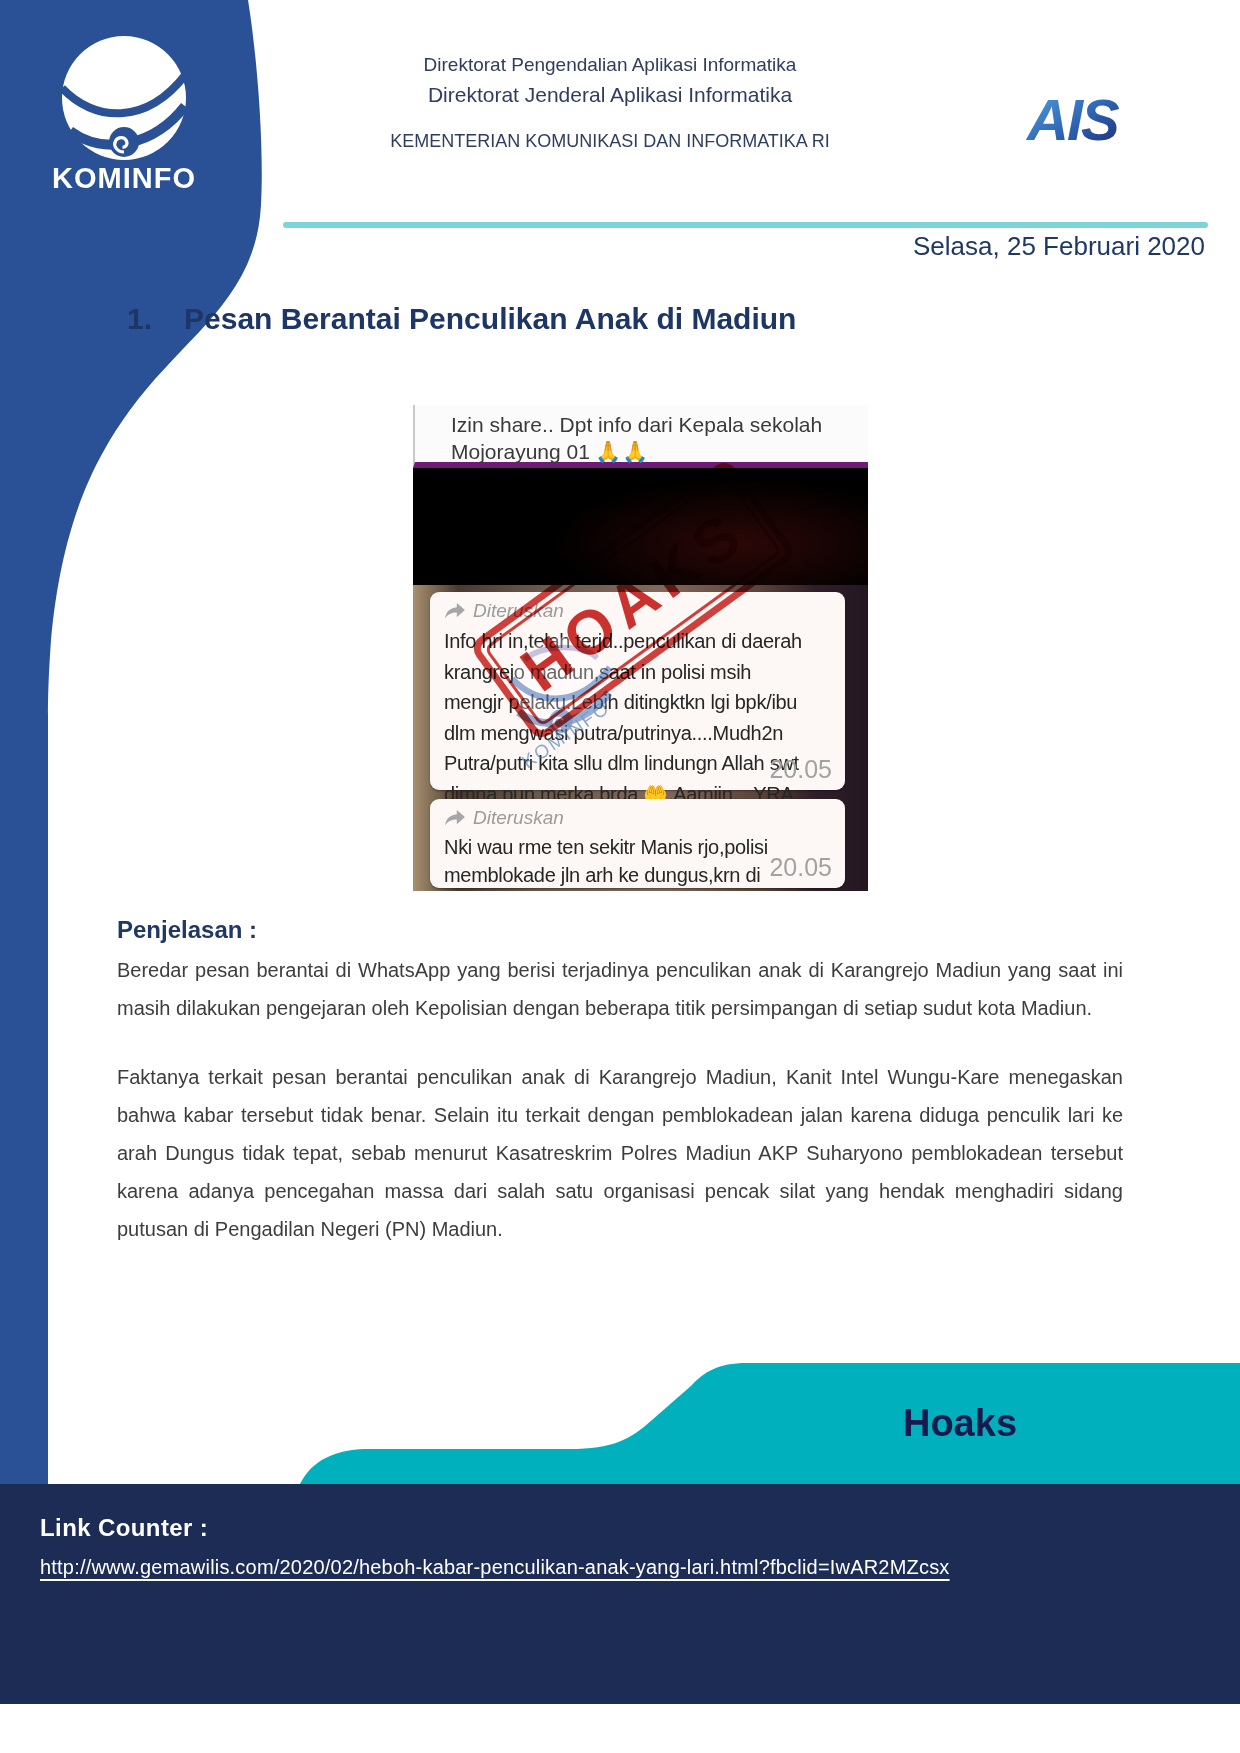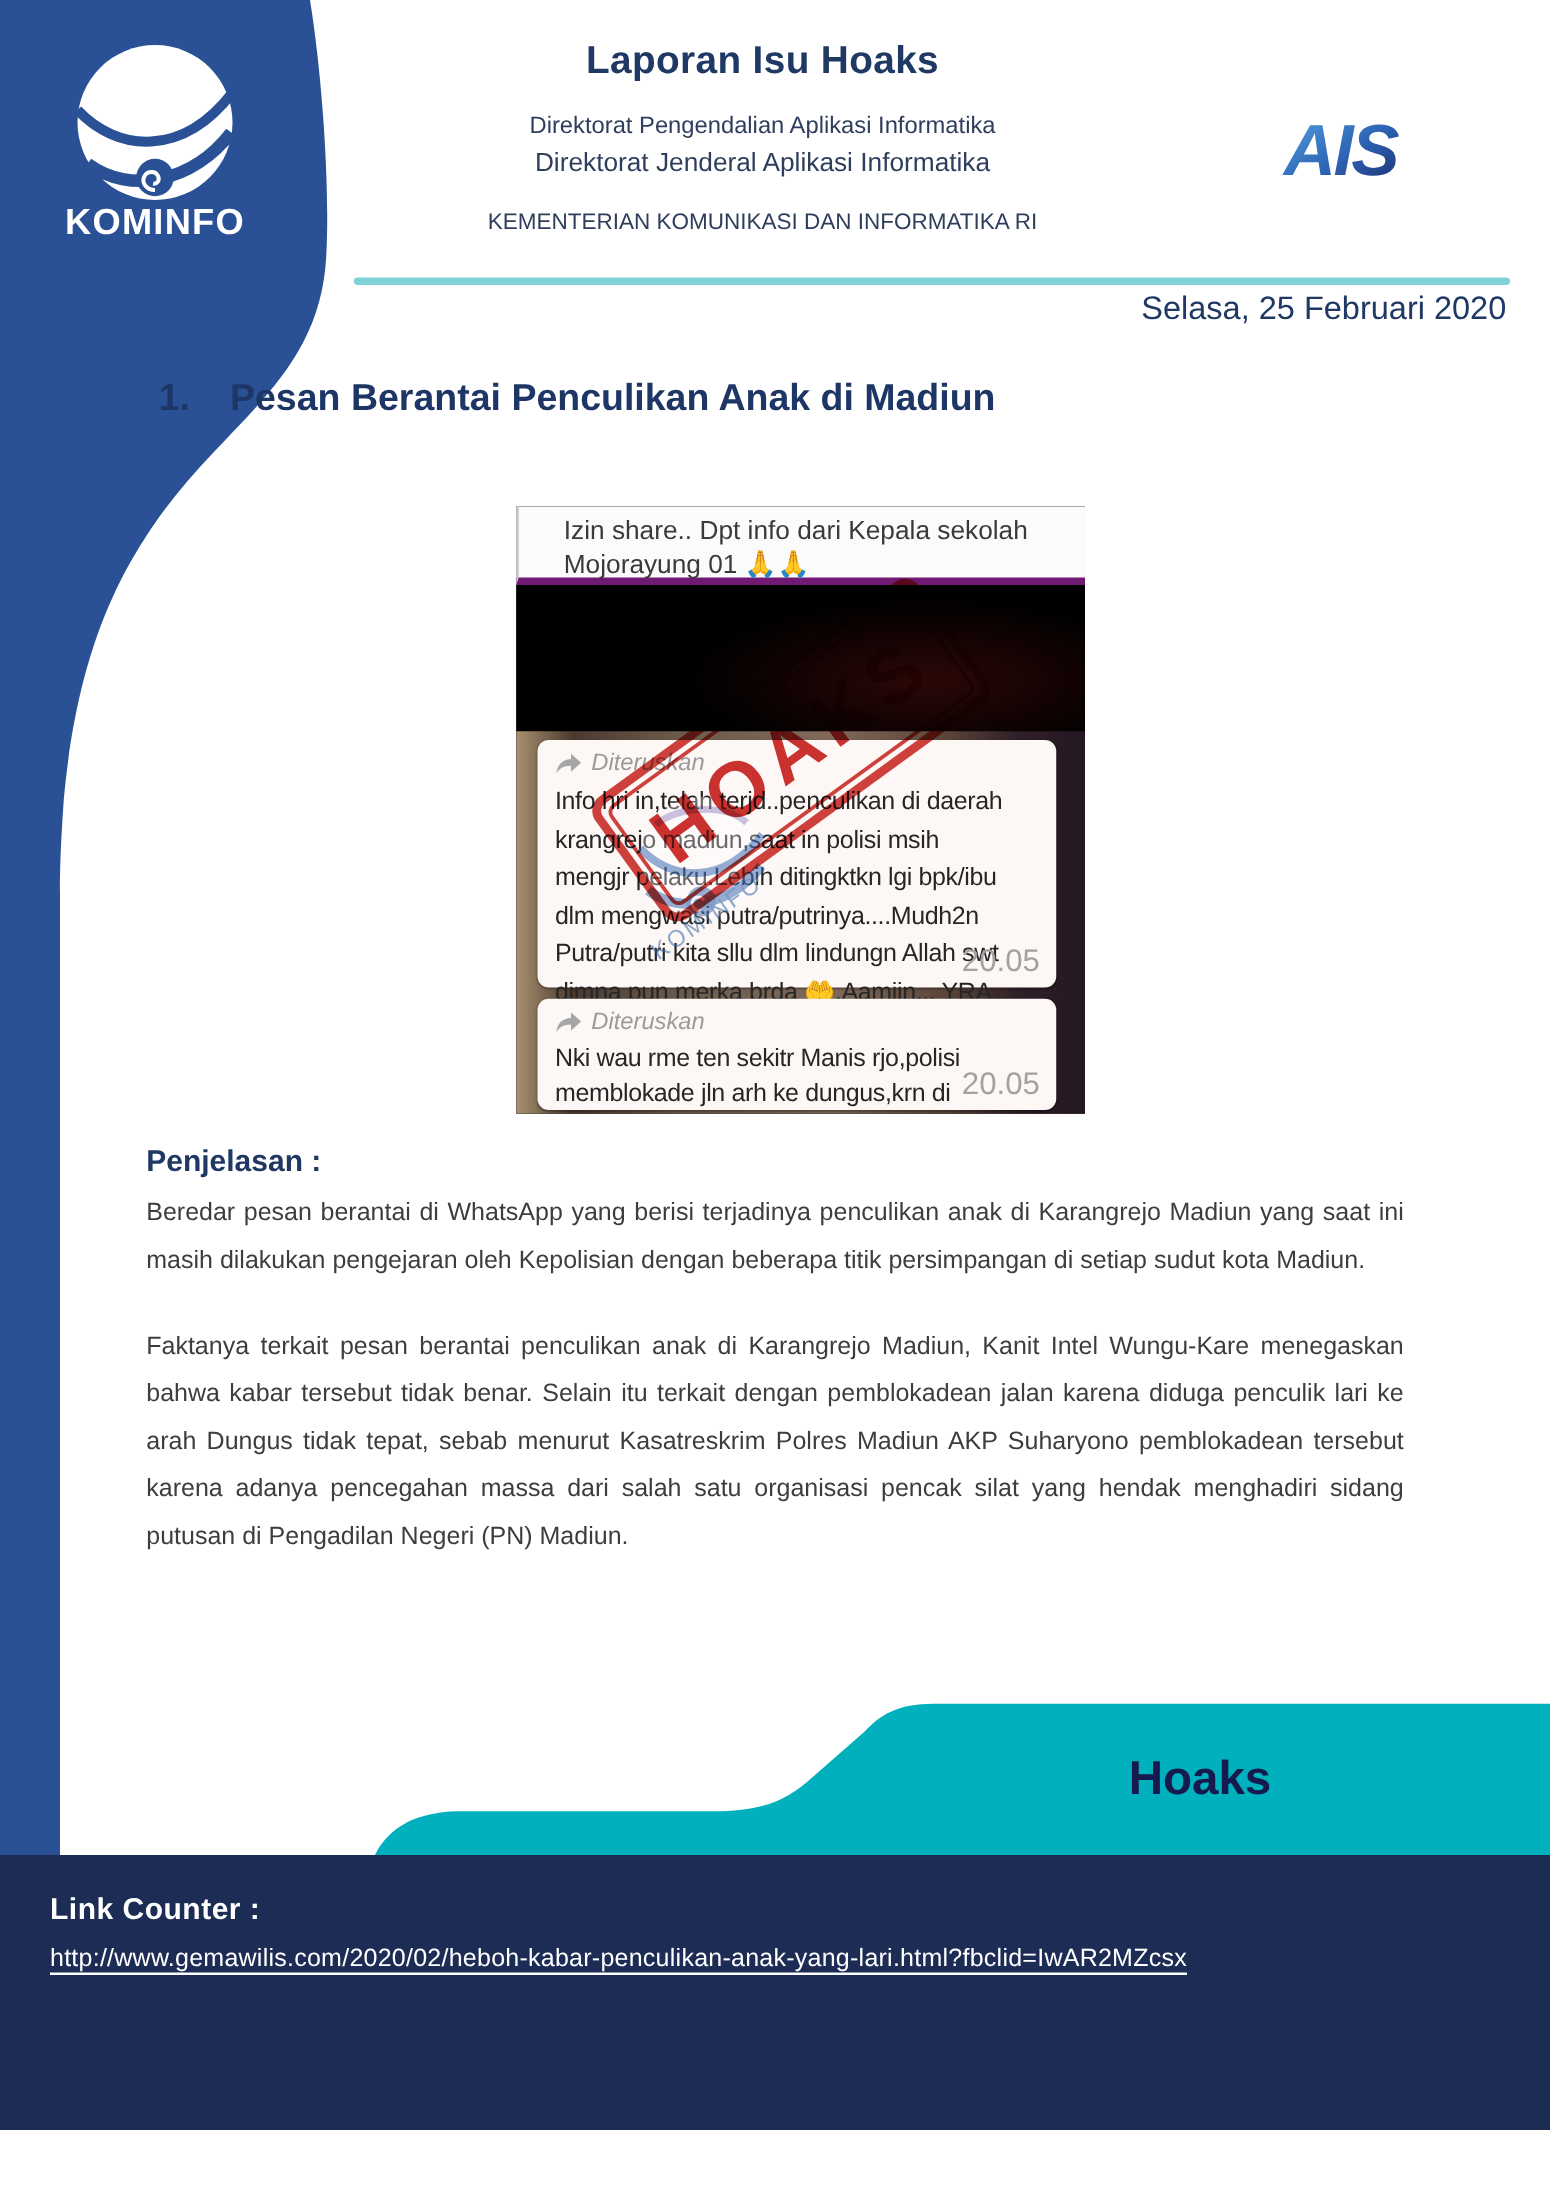--- a/index.html
+++ b/index.html
@@ -90,21 +90,20 @@
   <svg id="kominfo-logo" class="abs" width="132" height="132" viewBox="0 0 132 132">
     <circle cx="66" cy="64" r="62" fill="#ffffff"></circle>
     <path d="M4,54 C36,88 88,92 128,40" stroke="#2a5196" stroke-width="8" fill="none"></path>
     <path d="M12,97 C46,122 96,112 127,72" stroke="#2a5196" stroke-width="10" fill="none"></path>
     <circle cx="66" cy="108" r="15" fill="#2a5196"></circle>
     <path d="M66,118 C59,118 55,112 57.5,107 C60,102.5 66.5,102.5 68.5,107 C70,110.5 67.5,113.5 64.5,113" stroke="#ffffff" stroke-width="3.2" fill="none"></path>
   </svg>
   <div id="kominfo-label" class="abs">KOMINFO</div>
 
   <div id="header-center" class="abs">
-    <div id="doc-title">Laporan Isu Hoaks</div>
     <div id="subtitle-1" class="subtitle">Direktorat Pengendalian Aplikasi Informatika</div>
     <div id="subtitle-2" class="subtitle">Direktorat Jenderal Aplikasi Informatika</div>
     <div id="subtitle-3" class="subtitle">KEMENTERIAN KOMUNIKASI DAN INFORMATIKA RI</div>
   </div>
 
   <svg id="ais-logo" class="abs" width="125" height="62" viewBox="0 0 125 62">
     <defs>
       <linearGradient id="aisgrad" x1="0" y1="0" x2="1" y2="1">
         <stop offset="0" stop-color="#56a7e0"></stop>
         <stop offset="0.55" stop-color="#2e63b5"></stop>

